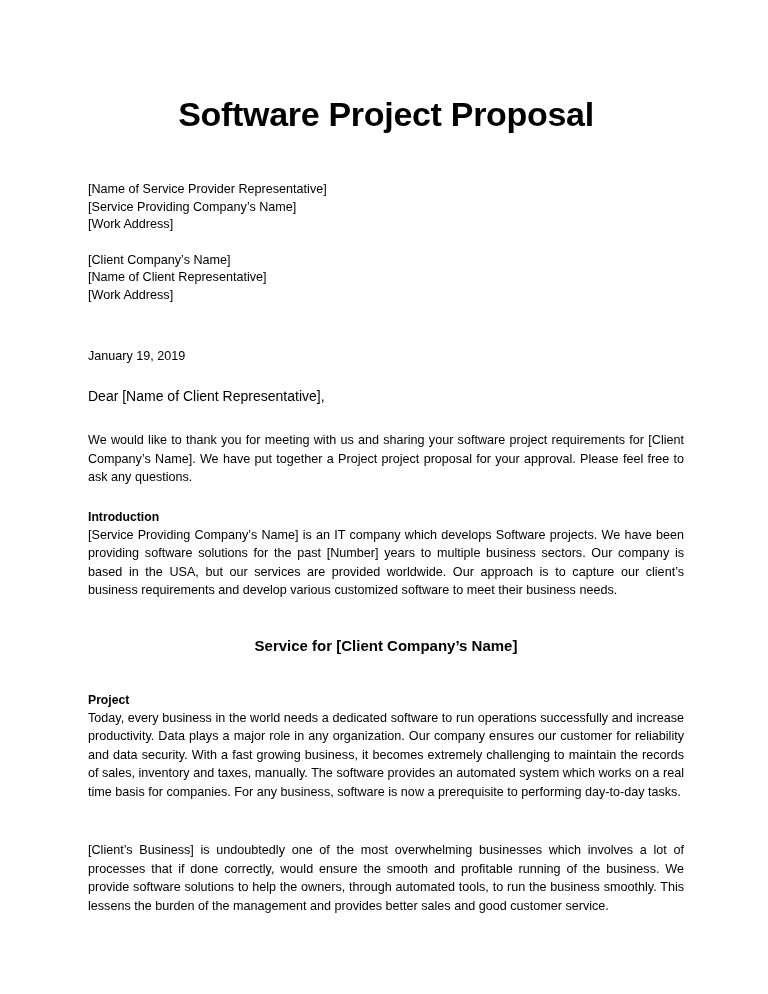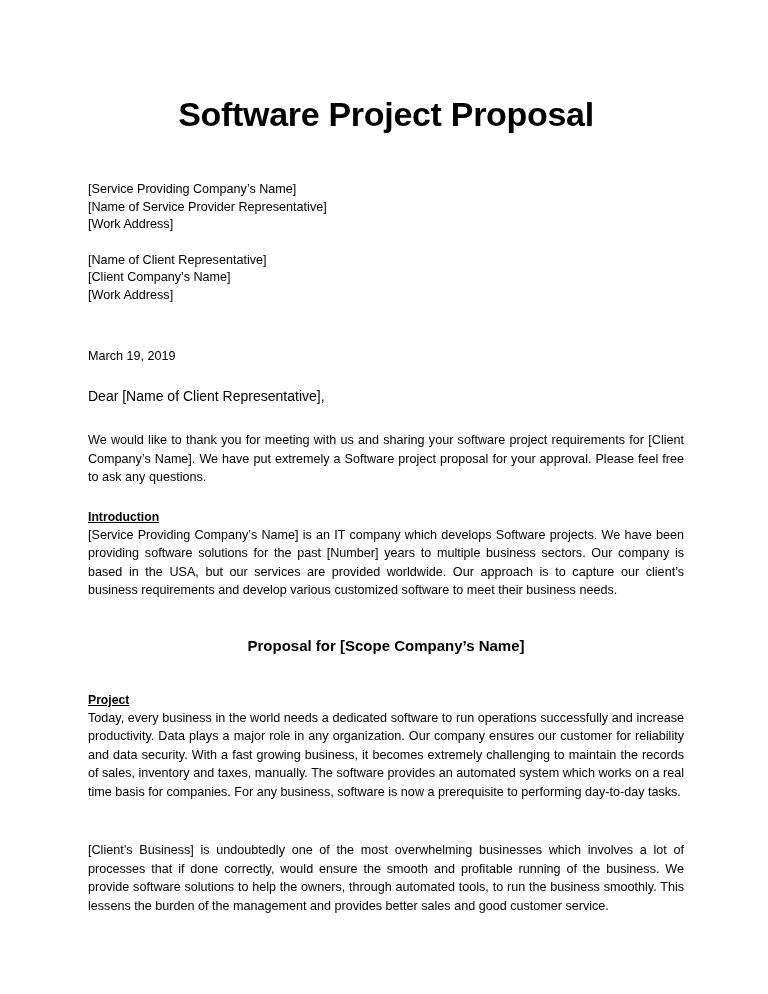--- a/index.html
+++ b/index.html
@@ -61,21 +61,20 @@
     font-size: 12.6px;
     line-height: 18.5px;
     text-align: justify;
     margin: 0;
   }
   .section-head {
     font-size: 12.2px;
     font-weight: bold;
     margin: 0;
     line-height: 17px;
-    text-decoration: underline;
   }
   .center-head {
     text-align: center;
     font-size: 15px;
     font-weight: bold;
     margin: 0;
     line-height: 20px;
   }
 </style>
 </head>
@@ -83,55 +82,55 @@
 
 <div class="page">
   <div class="content">
 
     <h1 class="doc-title">Software Project Proposal</h1>
 
     <div class="spacer-26"></div>
     <div class="spacer-22"></div>
 
     <div class="addr-block">
+      <div class="addr-line">[Name of Service Provider Representative]</div>
       <div class="addr-line">[Service Providing Company’s Name]</div>
-      <div class="addr-line">[Name of Service Provider Representative]</div>
       <div class="addr-line">[Work Address]</div>
     </div>
 
     <div class="spacer-18"></div>
 
     <div class="addr-block">
+      <div class="addr-line">[Client Company’s Name]</div>
       <div class="addr-line">[Name of Client Representative]</div>
-      <div class="addr-line">[Client Company’s Name]</div>
       <div class="addr-line">[Work Address]</div>
     </div>
 
     <div class="spacer-26"></div>
     <div class="spacer-18"></div>
 
-    <div class="date">March 19, 2019</div>
+    <div class="date">January 19, 2019</div>
 
     <div class="spacer-22"></div>
 
     <div class="salutation">Dear [Name of Client Representative],</div>
 
     <div class="spacer-26"></div>
 
-    <p class="para">We would like to thank you for meeting with us and sharing your software project requirements for [Client Company’s Name]. We have put extremely a Software project proposal for your approval. Please feel free to ask any questions.</p>
+    <p class="para">We would like to thank you for meeting with us and sharing your software project requirements for [Client Company’s Name]. We have put together a Project project proposal for your approval. Please feel free to ask any questions.</p>
 
     <div class="spacer-22"></div>
 
     <div class="section-head">Introduction</div>
     <p class="para">[Service Providing Company’s Name] is an IT company which develops Software projects. We have been providing software solutions for the past [Number] years to multiple business sectors. Our company is based in the USA, but our services are provided worldwide. Our approach is to capture our client’s business requirements and develop various customized software to meet their business needs.</p>
 
     <div class="spacer-26"></div>
     <div class="spacer-10"></div>
 
-    <div class="center-head">Proposal for [Scope Company’s Name]</div>
+    <div class="center-head">Service for [Client Company’s Name]</div>
 
     <div class="spacer-26"></div>
     <div class="spacer-10"></div>
 
     <div class="section-head">Project</div>
     <p class="para">Today, every business in the world needs a dedicated software to run operations successfully and increase productivity. Data plays a major role in any organization. Our company ensures our customer for reliability and data security. With a fast growing business, it becomes extremely challenging to maintain the records of sales, inventory and taxes, manually. The software provides an automated system which works on a real time basis for companies. For any business, software is now a prerequisite to performing day-to-day tasks.</p>
 
     <div class="spacer-26"></div>
 
     <div class="spacer-14"></div>

